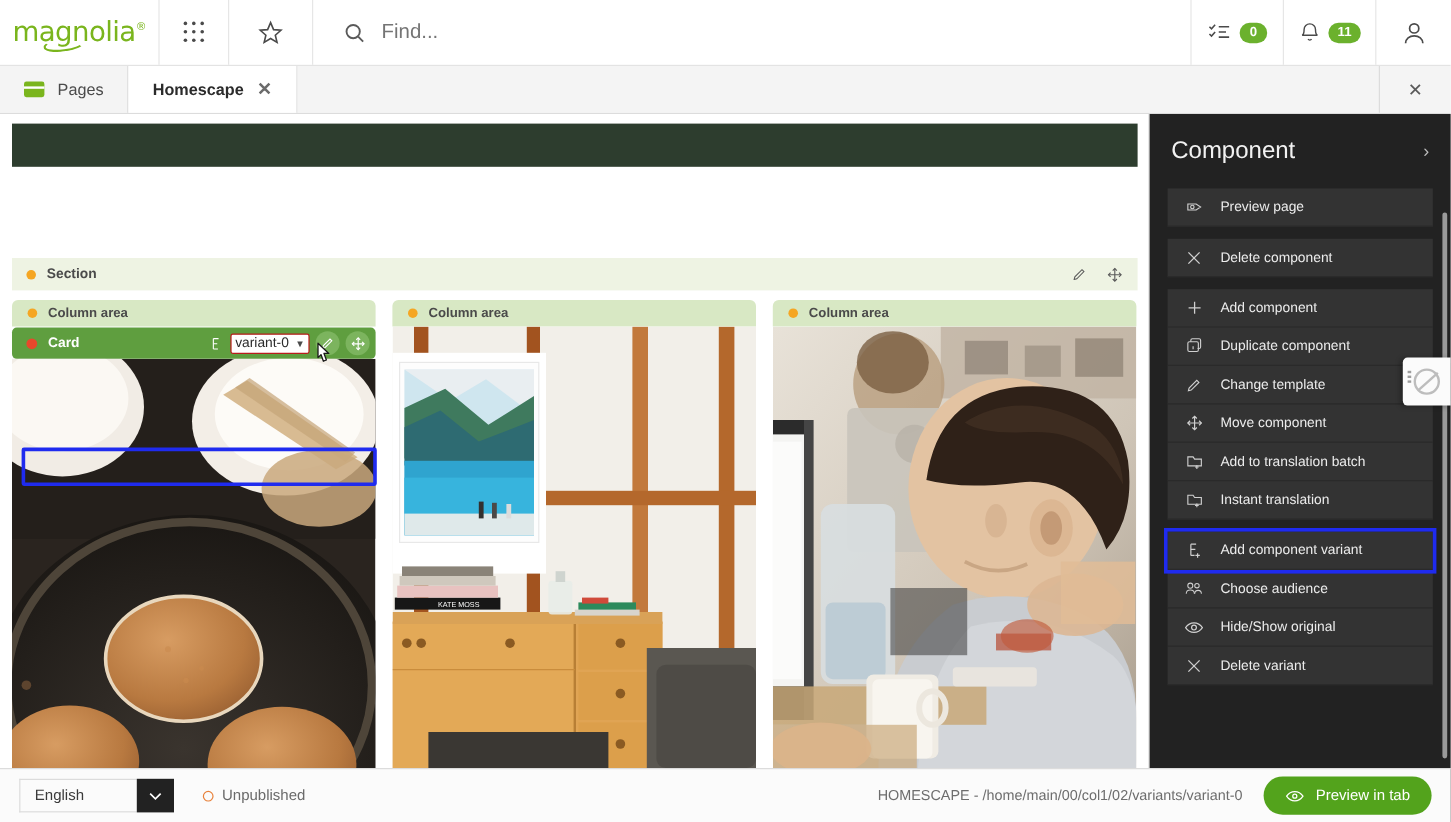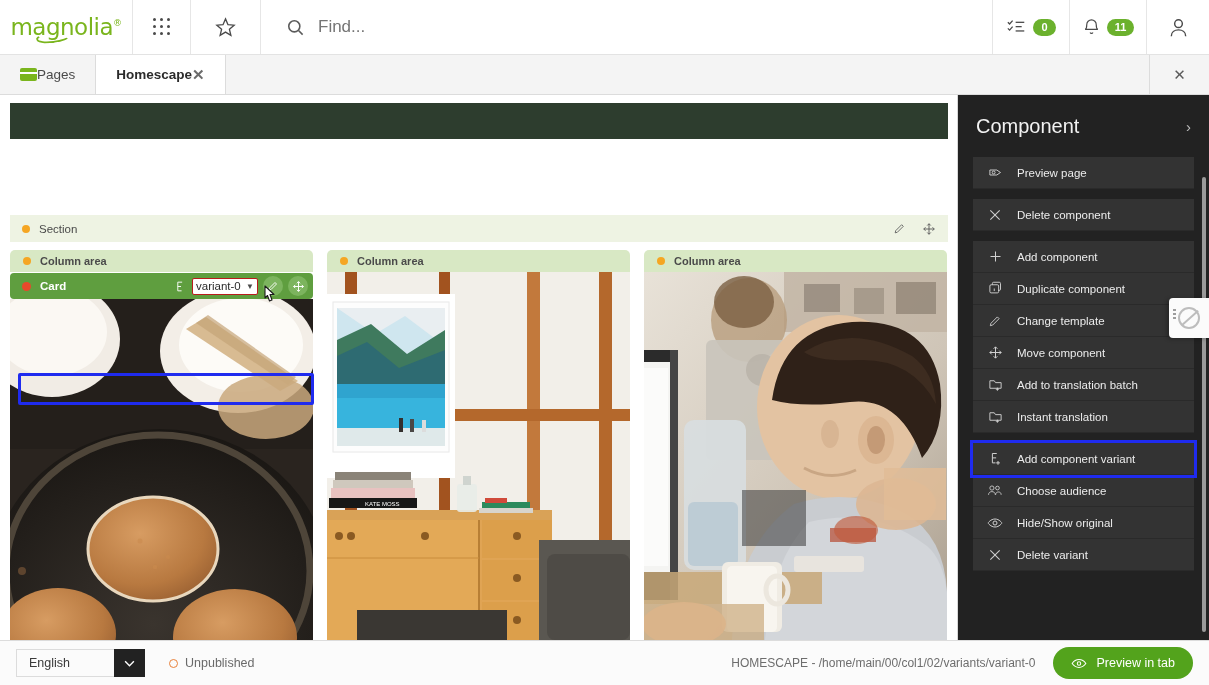--- a/index.html
+++ b/index.html
@@ -48,21 +48,21 @@
     font-size: 11px; font-weight: 700; padding: 2px 8px; min-width: 22px;
     text-align: center; line-height: 13px;
   }
 
   
   .tabbar {
     position: absolute; top: 55px; left: 0; width: 1209px; height: 40px;
     background: #f4f4f4; border-bottom: 1px solid #dcdcdc; display: flex; align-items: stretch;
   }
   .tab {
-    display: flex; align-items: center; padding: 0 20px;
+    display: flex; align-items: center; gap: 11px; padding: 0 20px;
     font-size: 13.5px; color: #4a4a4a; border-right: 1px solid #dcdcdc;
     background: #f4f4f4; height: 100%;
   }
   .tab.active { background: #ffffff; color: #2b2b2b; font-weight: 700; }
   .tab-icon-pages {
     width: 17px; height: 13px; background: #7ab51d; border-radius: 2px; position: relative;
   }
   .tab-icon-pages::after {
     content:''; position:absolute; left:0; top:4px; width:17px; height:1.5px; background:#fff;
   }
@@ -78,21 +78,21 @@
     position: absolute; top: 95px; left: 0; width: 958px; height: 545px;
     background: #ffffff; overflow: hidden; border-right: 1px solid #d8d8d8;
   }
   .hero-banner {
     position: absolute; top: 8px; left: 10px; width: 938px; height: 36px;
     background: #2d3d2e;
   }
   .section-bar {
     position: absolute; top: 120px; left: 10px; width: 938px; height: 27px;
     background: #eef3e3; display: flex; align-items: center; padding: 0 12px;
-    font-size: 11.5px; font-weight: 400; color: #4a4a4a; gap: 9px;
+    font-size: 11.5px; font-weight: 700; color: #4a4a4a; gap: 9px;
   }
   .dot-orange { width: 8px; height: 8px; border-radius: 50%; background: #f5a623; flex: none; }
   .dot-red { width: 9px; height: 9px; border-radius: 50%; background: #e8482b; flex: none; }
   .section-actions { margin-left: auto; display: flex; gap: 16px; align-items: center; }
 
   .cols {
     position: absolute; top: 155px; left: 10px; width: 938px; height: 390px;
     display: flex; gap: 14px;
   }
   .col { width: 303px; position: relative; }

